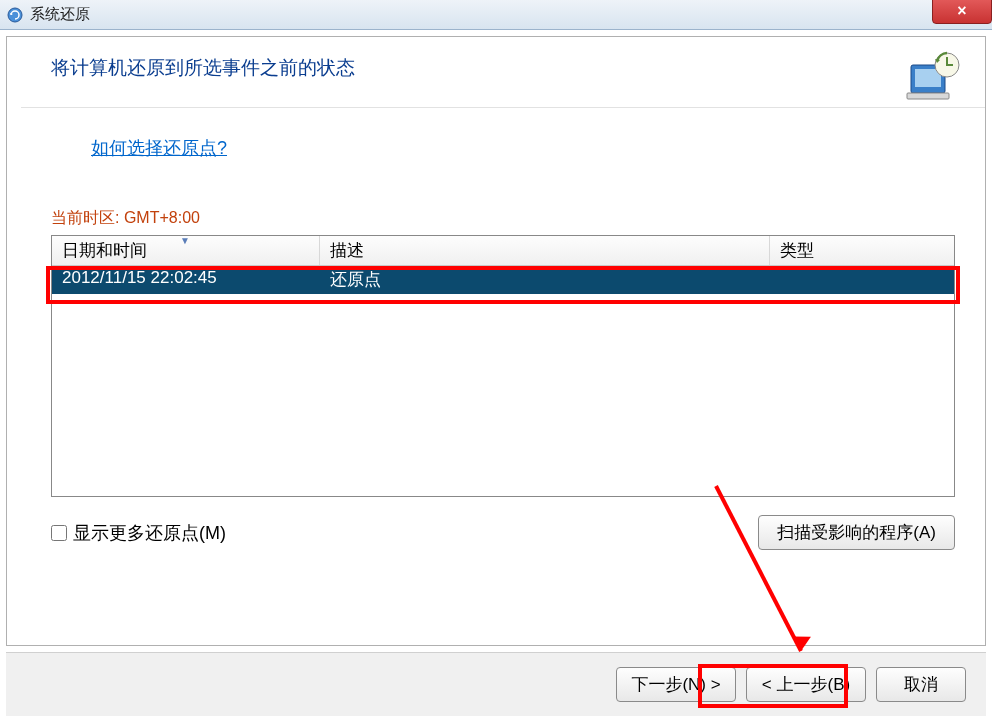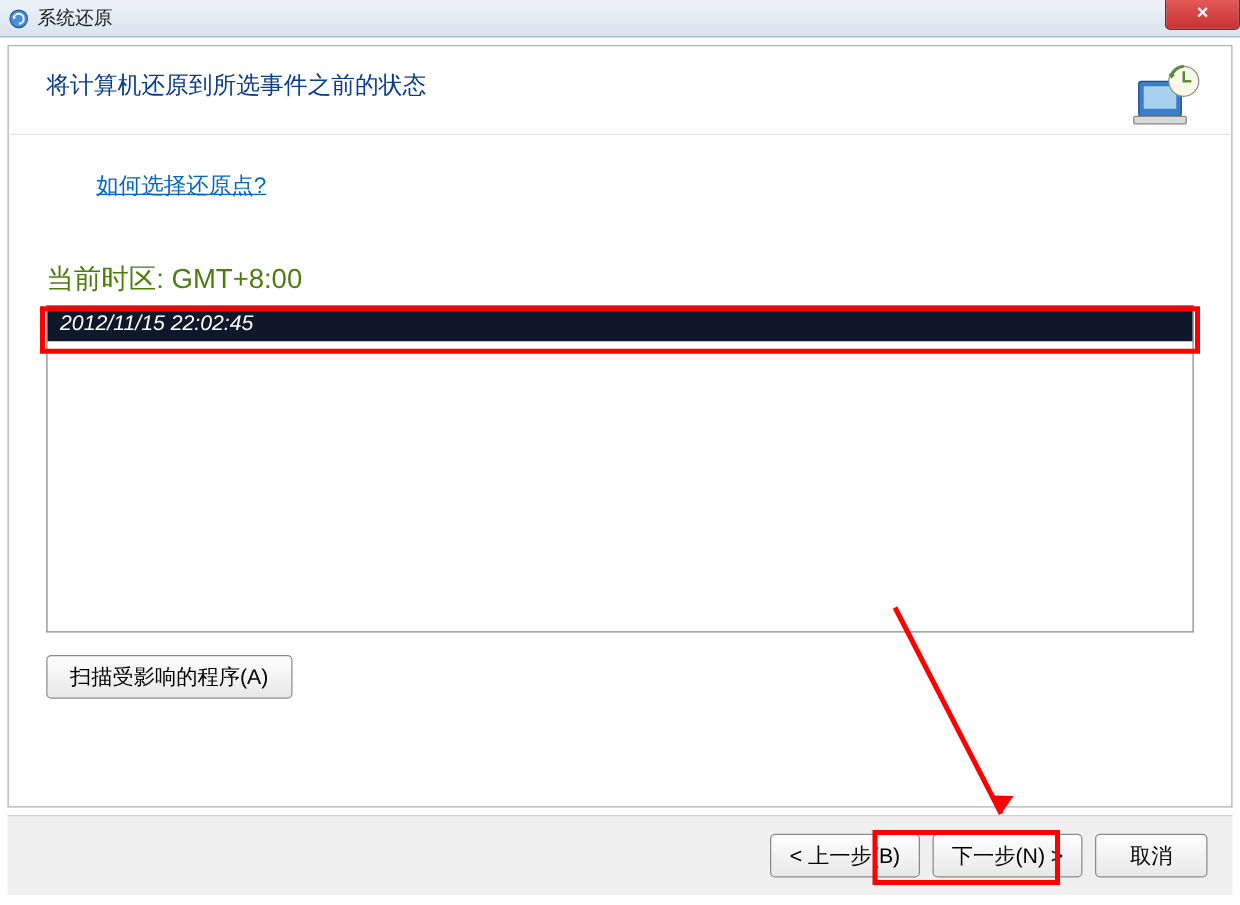--- a/index.html
+++ b/index.html
@@ -39,21 +39,21 @@
       border: 1px solid #8a2020;
       border-radius: 0 0 4px 4px;
       display: flex;
       align-items: center;
       justify-content: center;
       color: #fff;
       font-size: 16px;
       font-weight: bold;
     }
     .content {
-      padding: 18px 30px 10px 30px;
+      padding: 18px 30px 10px 44px;
       border: 1px solid #b0b0b0;
       margin: 6px;
       height: 610px;
       position: relative;
     }
     .header-row {
       display: flex;
       justify-content: space-between;
       align-items: flex-start;
     }
@@ -78,22 +78,22 @@
     .help-link {
       color: #0066cc;
       text-decoration: underline;
       font-size: 18px;
       cursor: pointer;
       margin-left: 40px;
     }
     .timezone {
       margin-top: 48px;
       margin-bottom: 6px;
-      font-size: 22px;
-      color: #4d7c0f;
+      font-size: 16px;
+      color: #c2410c;
     }
     .table-container {
       border: 1px solid #888;
       height: 262px;
       background: #fff;
       position: relative;
     }
     .table-header {
       display: flex;
       background: linear-gradient(#fdfdfd, #f0f0f0);
@@ -126,26 +126,25 @@
       left: -6px;
       right: -6px;
       top: 0;
       height: 38px;
       border: 4px solid #ff0000;
       pointer-events: none;
       z-index: 2;
     }
     .table-row {
       display: flex;
-      background: #0f172a;
+      background: #0c4a6e;
       color: #fff;
       height: 28px;
-      align-items: center;
-      font-size: 17px;
-      font-style: italic;
+      align-items: flex-start;
+      font-size: 17px;
     }
     .td { padding: 2px 10px; }
     .td-date { width: 268px; }
     .td-desc { width: 450px; }
     .td-type { flex: 1; }
     .bottom-controls {
       display: flex;
       justify-content: space-between;
       align-items: center;
       margin-top: 18px;
@@ -240,35 +239,48 @@
       </svg>
     </span>
   </div>
   <hr class="separator">
 
   <a class="help-link">如何选择还原点?</a>
 
   <div class="timezone">当前时区: GMT+8:00</div>
 
   <div class="table-container">
+    <div class="table-header">
+      <div class="th th-date">
+        <span>日期和时间</span>
+        <span class="sort-arrow">▼</span>
+      </div>
+      <div class="th th-desc">描述</div>
+      <div class="th th-type">类型</div>
+    </div>
     <div class="table-body">
       <div class="row-highlight-border"></div>
       <div class="table-row">
         <div class="td td-date">2012/11/15 22:02:45</div>
+        <div class="td td-desc">还原点</div>
       </div>
     </div>
   </div>
 
   <div class="bottom-controls">
+    <div class="checkbox-wrap">
+      <input type="checkbox" style="">
+      <label>显示更多还原点(M)</label>
+    </div>
     <button class="scan-btn">扫描受影响的程序(A)</button>
   </div>
 </div>
 
 <div class="button-bar">
   <svg class="arrow-annotation" style="right:160px; bottom:40px; width:120; height:200px;" viewBox="0 0 120 200">
     <line x1="10" y1="10" x2="95" y2="175" stroke="#ff0000" stroke-width="4"></line>
     <path d="M95 175 L82 165 L98 158 Z" fill="#ff0000" transform="rotate(25 95 175)"></path>
   </svg>
   <div class="next-highlight"></div>
+  <button class="wizard-btn">下一步(N) &gt;</button>
   <button class="wizard-btn">&lt; 上一步(B)</button>
-  <button class="wizard-btn">下一步(N) &gt;</button>
   <button class="wizard-btn" style="min-width:90px">取消</button>
 </div>
 
 </body></html>

